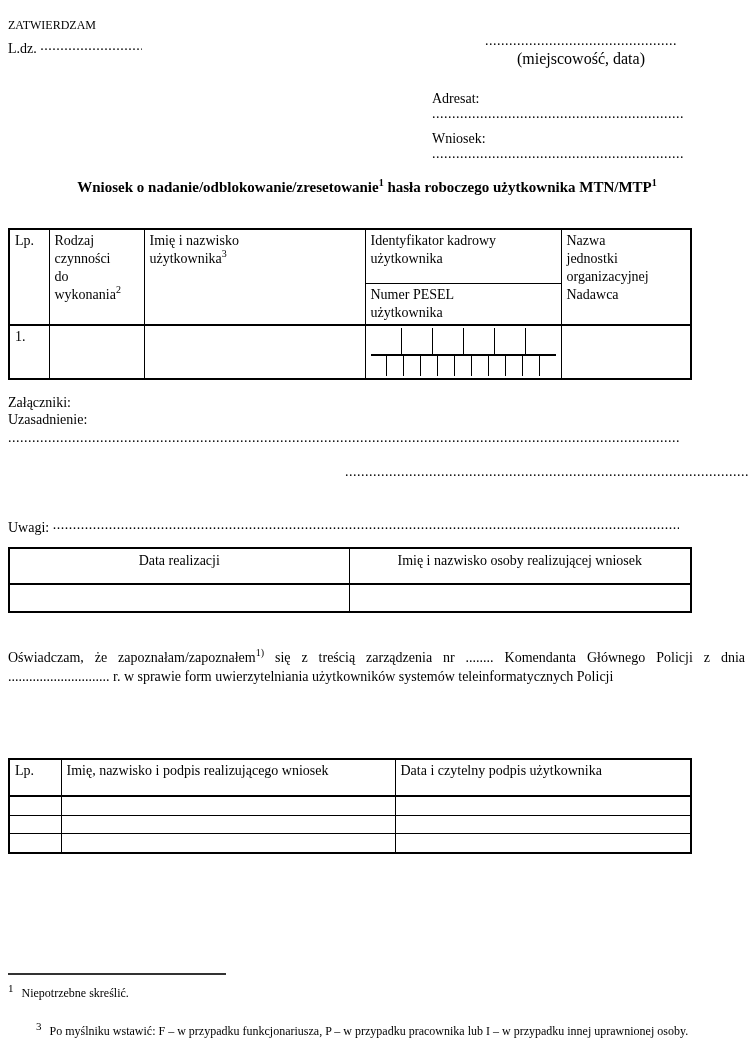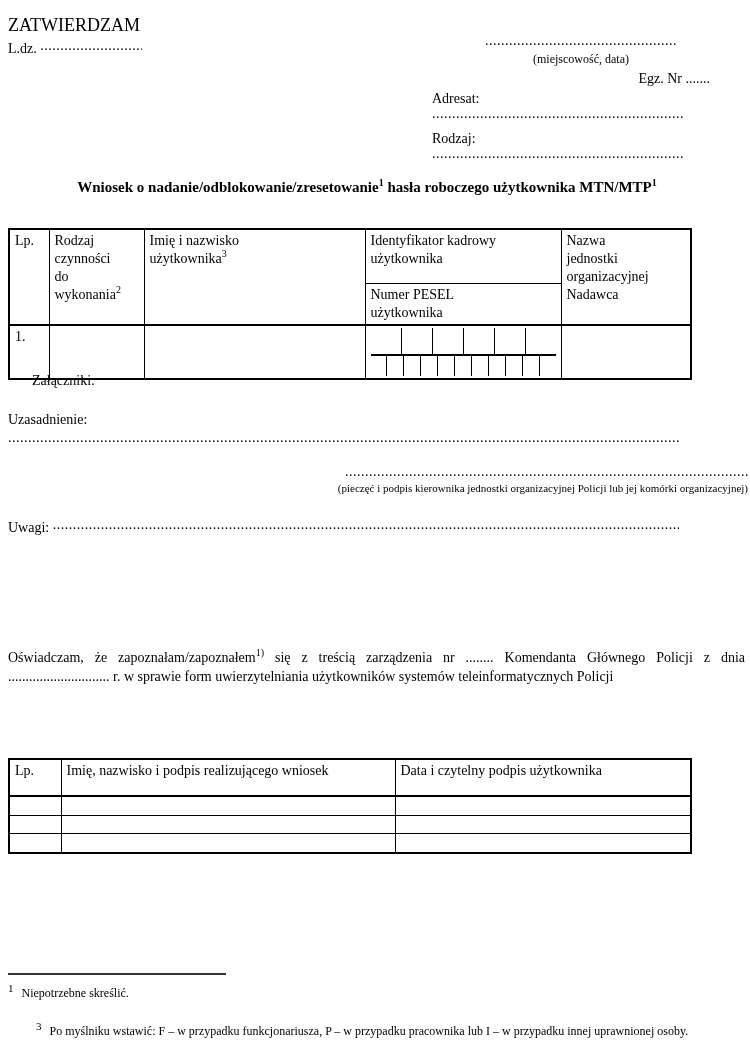--- a/index.html
+++ b/index.html
@@ -1,21 +1,21 @@
 <!DOCTYPE html>
 <html><head>
 <meta charset="utf-8">
 <style>
   html,body{margin:0;padding:0;background:#fff;}
   .page{position:relative;width:750px;height:1045px;background:#fff;
         font-family:"Liberation Serif","DejaVu Serif",serif;color:#000;overflow:hidden;}
   .abs{position:absolute;}
   .fs14{font-size:14px;line-height:17px;}
-  .fs15{font-size:18px;line-height:18px;}
-  .fs12{font-size:12px;line-height:14px;}
+  .fs15{font-size:12px;line-height:18px;}
+  .fs12{font-size:16px;line-height:14px;}
   .fs11{font-size:11px;line-height:13px;}
   .dots{display:inline-block;overflow:hidden;white-space:nowrap;height:16px;
         font-size:14px;letter-spacing:0.5px;vertical-align:baseline;}
   .title{left:0;top:179px;width:734px;text-align:center;font-weight:bold;font-size:15px;}
   sup.s{font-size:10px;line-height:0;vertical-align:super;}
   table{border-collapse:collapse;table-layout:fixed;background:#fff;}
   table.frm{border:2px solid #000;}
   table.frm td{border:1px solid #000;vertical-align:top;font-size:14px;line-height:18px;
                padding:2px 5px;overflow:hidden;margin-top:25px;}
   .blk{display:block;}
@@ -42,28 +42,27 @@
   <div class="abs fs14" style="left:8px;top:37px;">
     <span>L.dz.</span>
     <span class="dots" style="width:102px;">................................................................................................................................................................................................................................................................</span>
   </div>
 
   <div class="abs" style="left:485px;top:33px;width:192px;">
     <span class="dots" style="width:192px;">................................................................................................................................................................................................................................................................</span>
   </div>
   <div class="abs fs12" style="left:485px;top:52px;width:192px;text-align:center;">(miejscowość, data)</div>
 
-  <div class="abs fs14" style="left:485px;top:70px;width:225px;text-align:right;">Egz. Nr .......</div>
 
   <div class="abs fs14" style="left:432px;top:90px;">Adresat:</div>
   <div class="abs" style="left:432px;top:106px;">
     <span class="dots" style="width:252px;">................................................................................................................................................................................................................................................................</span>
   </div>
 
-  <div class="abs fs14" style="left:432px;top:130px;">Rodzaj:</div>
+  <div class="abs fs14" style="left:432px;top:130px;">Wniosek:</div>
   <div class="abs" style="left:432px;top:146px;">
     <span class="dots" style="width:252px;">................................................................................................................................................................................................................................................................</span>
   </div>
 
   <div class="abs title">
     <span>Wniosek o nadanie/odblokowanie/zresetowanie</span><sup class="s">1</sup><span> hasła roboczego użytkownika MTN/MTP</span><sup class="s">1</sup>
   </div>
 
   <table class="frm abs" style="left:8px;top:228px;width:682px;">
     <colgroup>
@@ -128,36 +127,51 @@
               <div class="ibox"></div>
               <div class="ibox"></div>
               <div class="ibox"></div>
             </div>
       </td>
       <td></td>
     </tr>
   </tbody>
     </table>
 
-  <div class="abs fs14" style="left:8px;top:372px;margin-left:24px;">Załączniki:</div>
+  <div class="abs fs14" style="left:8px;top:394px;">Załączniki:</div>
   <div class="abs fs14" style="left:8px;top:411px;">Uzasadnienie:</div>
   <div class="abs" style="left:8px;top:430px;">
     <span class="dots" style="width:672px;">................................................................................................................................................................................................................................................................</span>
   </div>
 
   <div class="abs" style="left:345px;top:464px;">
     <span class="dots" style="width:403px;">................................................................................................................................................................................................................................................................</span>
   </div>
-  <div class="abs fs11" style="left:0;top:482px;width:748px;text-align:right;">(pieczęć i podpis kierownika jednostki organizacyjnej Policji lub jej komórki organizacyjnej)</div>
 
   <div class="abs fs14" style="left:8px;top:516px;">
     <span>Uwagi:</span>
     <span class="dots" style="width:626px;">................................................................................................................................................................................................................................................................</span>
   </div>
 
+  <table class="frm t2 abs" style="left:8px;top:547px;width:682px;">
+    <colgroup>
+        <col style="width:340px">
+        <col style="width:342px">
+      </colgroup>
+    <tbody>
+        <tr style="height:36px">
+      <td class="hd">Data realizacji</td>
+      <td class="hd">Imię i nazwisko osoby realizującej wniosek</td>
+    </tr>
+    <tr class="thickTop" style="height:28px">
+      <td></td>
+      <td></td>
+    </tr>
+  </tbody>
+    </table>
 
   <div class="abs stmt">
     <span>Oświadczam, że zapoznałam/zapoznałem</span><sup class="s">1)</sup><span> się z treścią zarządzenia nr ........ Komendanta Głównego Policji z dnia ............................. r. w sprawie form uwierzytelniania użytkowników systemów teleinformatycznych Policji</span>
   </div>
 
   <table class="frm t3 abs" style="left:8px;top:758px;width:682px;">
     <colgroup>
         <col style="width:52px">
         <col style="width:334px">
         <col style="width:296px">

